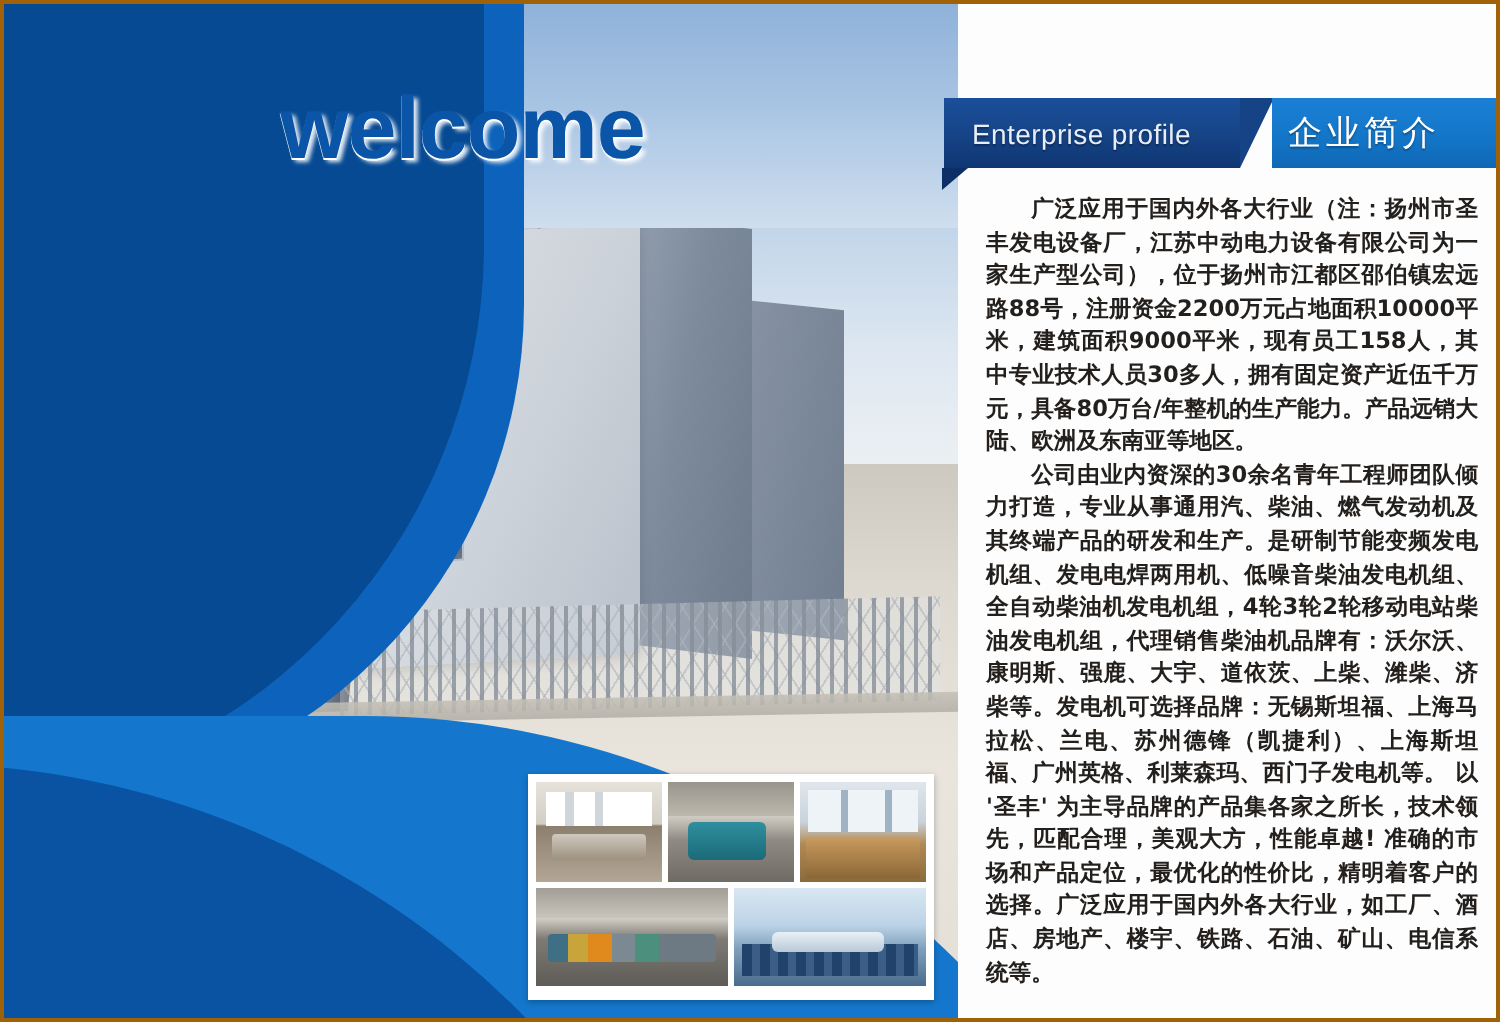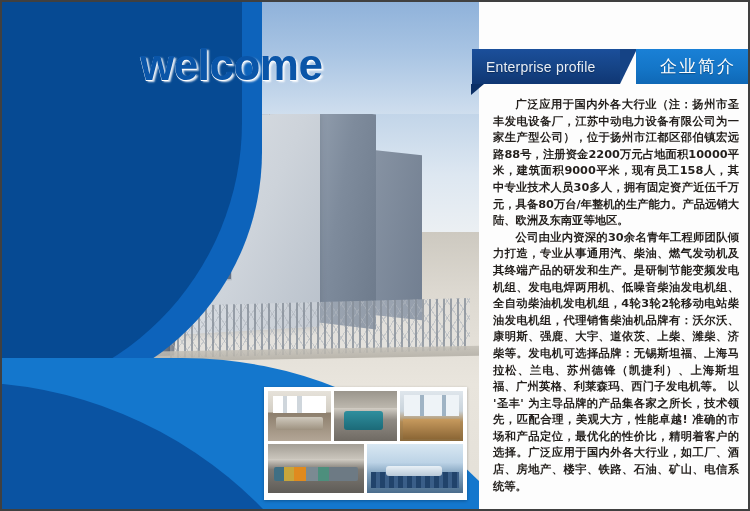--- a/index.html
+++ b/index.html
@@ -3,21 +3,21 @@
 <meta charset="utf-8">
 <style>
   html,body{margin:0;padding:0;background:#fff;}
   body{font-family:"Liberation Sans","DejaVu Sans",sans-serif;}
 
   .shot{
     position:relative;
     width:750px;height:511px;
     overflow:hidden;
     box-sizing:border-box;
-    border:2px solid #404040;
+    border:2px solid #a16207;
     background:#fdfdfd;
   }
 
   
   .left-panel{
     position:absolute;left:0;top:0;width:477px;height:507px;
     overflow:hidden;
     background:#eef2f6;
   }
 
@@ -232,21 +232,20 @@
     flex:1;height:35px;
     background:linear-gradient(180deg,#1a80d6 0%,#1476c8 55%,#0f68b6 100%);
     display:flex;align-items:center;
     margin-left:-1px;
   }
   .ribbon-light .lbl{
     padding-left:8px;
     font-family:"DejaVu Sans",sans-serif;
     font-size:17px;color:#ffffff;letter-spacing:2px;white-space:nowrap;
     text-shadow:0 1px 1px rgba(0,0,0,.3);
-    margin-left:16px;
   }
 
   .body-text{
     position:absolute;left:14px;top:95px;width:246px;
     font-family:"DejaVu Sans",sans-serif;
     font-size:11.3px;line-height:16.6px;
     color:#231f1c;
     text-align:justify;
     text-justify:inter-ideograph;
     font-weight:600;

